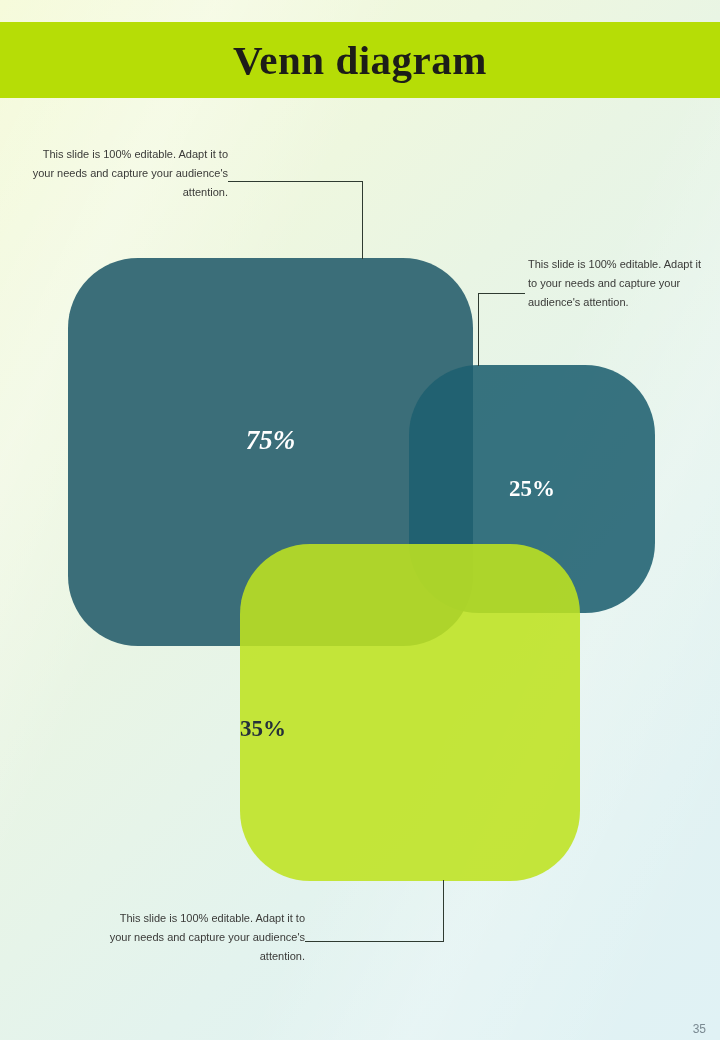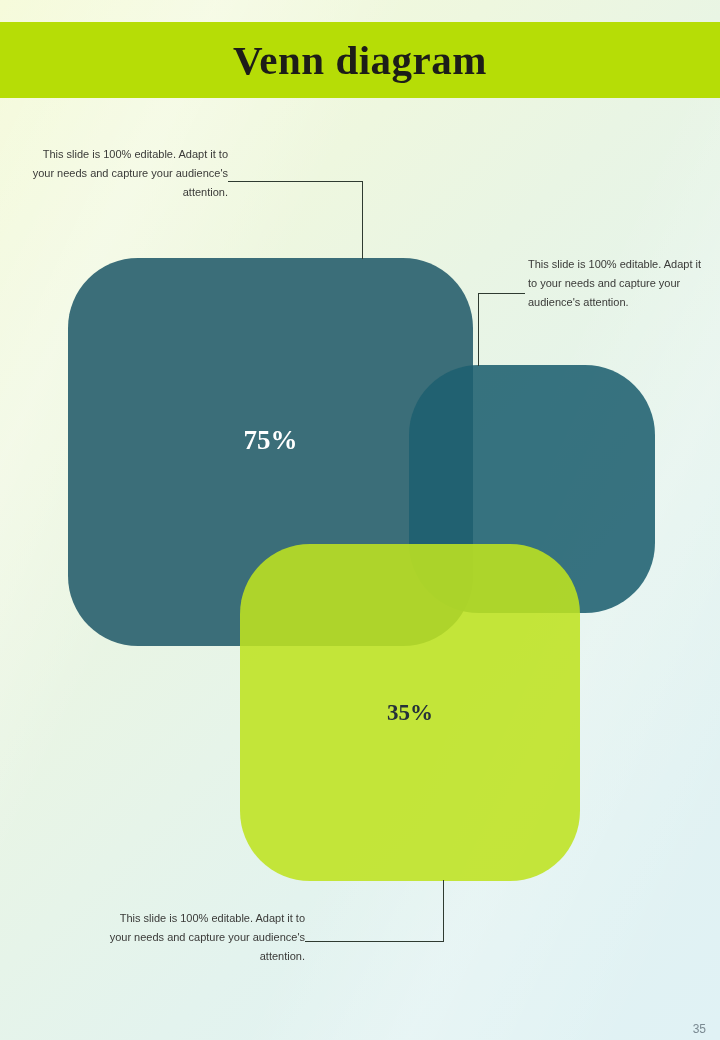--- a/index.html
+++ b/index.html
@@ -116,34 +116,35 @@
     font-weight: bold;
     white-space: nowrap;
   }
   .label-75 {
     left: 68px;
     top: 425px;
     width: 405px;
     text-align: center;
     font-size: 27px;
     color: #ffffff;
+    font-style: italic;
   }
   .label-25 {
     left: 409px;
     top: 476px;
     width: 246px;
     text-align: center;
     font-size: 23px;
     color: #ffffff;
   }
   .label-35 {
     left: 240px;
-    top: 700px;
+    top: 716px;
     width: 340px;
-    text-align: center;
+    text-align: left;
     font-size: 23px;
     color: #25303a;
   }
 
   
   .conn {
     position: absolute;
     background: #2f3b31;
   }
   .conn-h { height: 1px; }
@@ -209,20 +210,21 @@
   <div class="venn-stage">
 
     <div class="shape shape-teal-large"></div>
 
     <div class="shape shape-teal-small"></div>
 
     <div class="shape shape-green"></div>
 
     <div class="shape-label label-75">75%</div>
 
+    <div class="shape-label label-25">25%</div>
 
     <div class="shape-label label-35">35%</div>
   </div>
 
   <div class="conn conn-h conn-top-h"></div>
   <div class="conn conn-v conn-top-v"></div>
 
   <div class="conn conn-h conn-right-h"></div>
   <div class="conn conn-v conn-right-v"></div>
 

